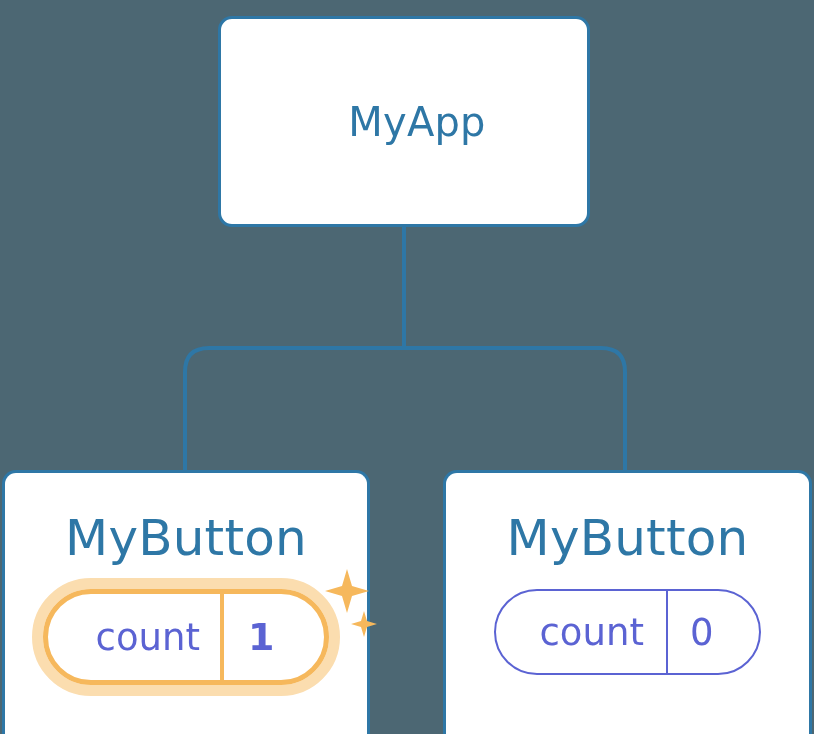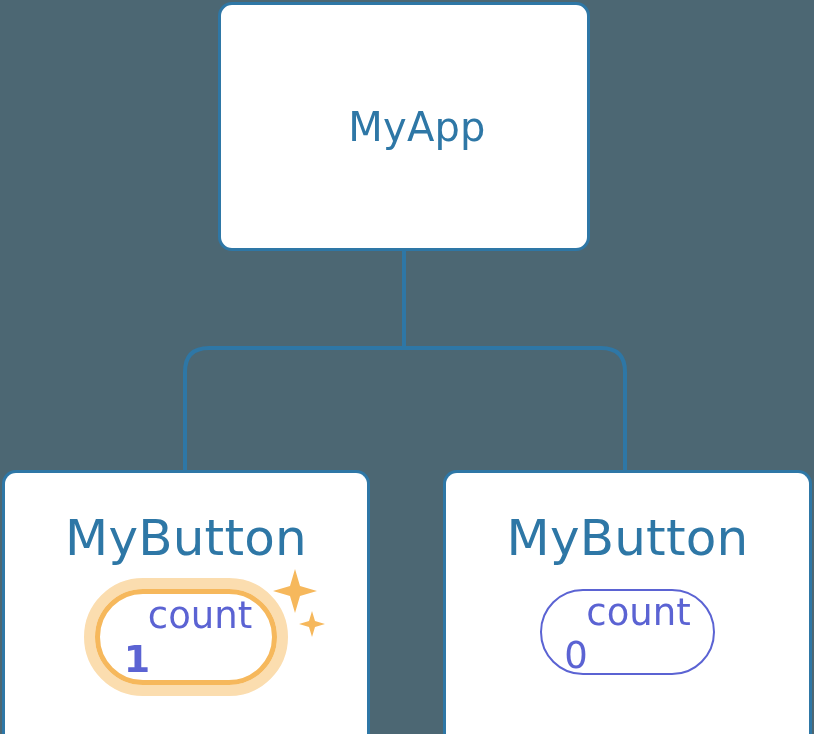--- a/index.html
+++ b/index.html
@@ -43,23 +43,23 @@
     border-radius: 14px;
     box-sizing: border-box;
     z-index: 2;
     display: flex;
     flex-direction: column;
     align-items: center;
   }
 
   .node-card.root {
     left: 218px;
-    top: 2px;
+    top: 16px;
     width: 372px;
-    height: 249px;
+    height: 211px;
     justify-content: center;
     padding-left: 26px;
   }
 
   .node-card.child-left {
     left: 2px;
     top: 470px;
     width: 368px;
     height: 264px;
     border-bottom: none;
@@ -98,21 +98,20 @@
     display: inline-block;
   }
 
   .state-pill {
     display: flex;
     align-items: stretch;
     border-radius: 999px;
     box-sizing: border-box;
     overflow: hidden;
     background: #FFFFFF;
-    flex-direction: column;
   }
 
   
   .state-pill.plain {
     border: 2px solid #5B63D3;
     height: 86px;
   }
   .state-pill.plain .pill-key {
     color: #5B63D3;
     font-size: 37px;

